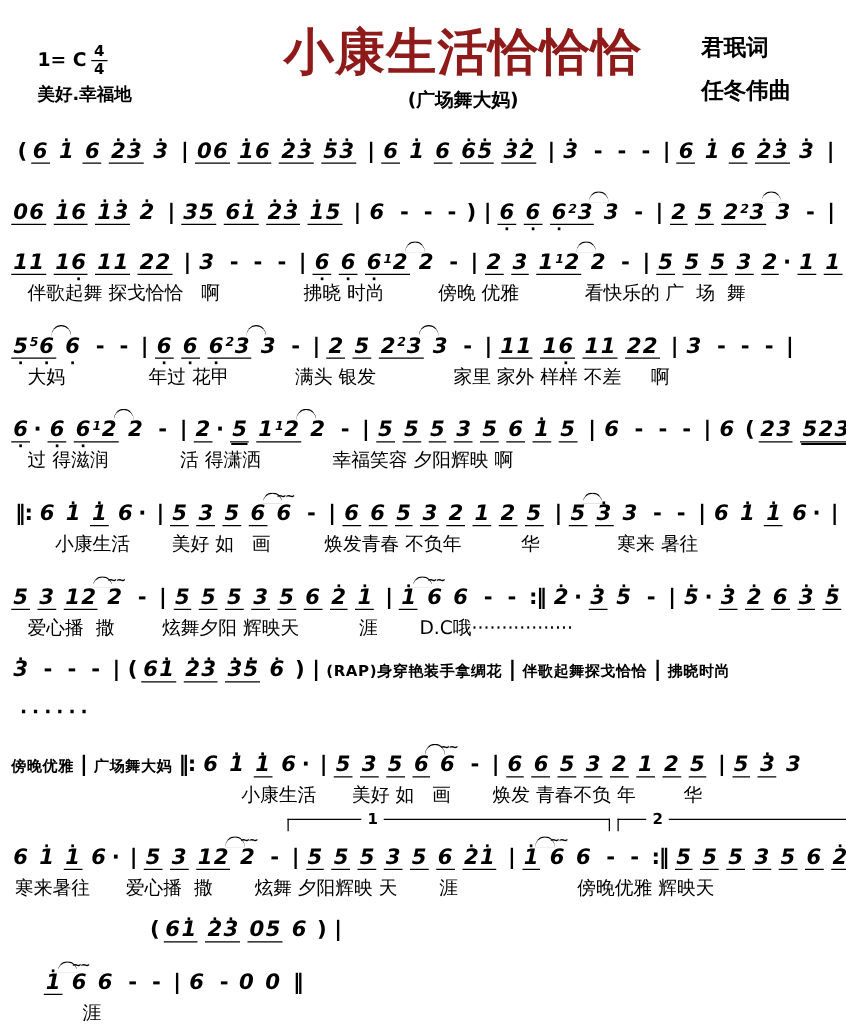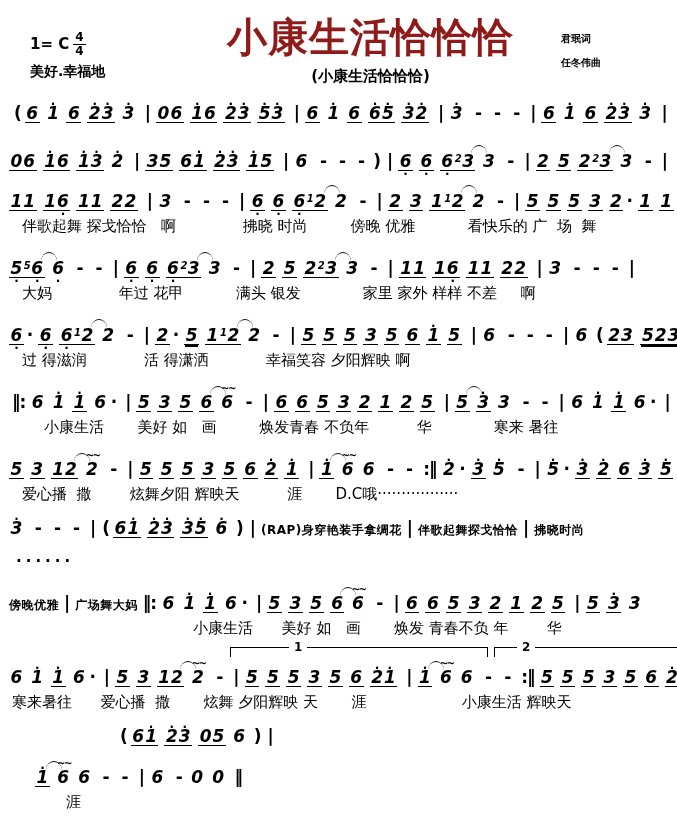--- a/index.html
+++ b/index.html
@@ -11,21 +11,21 @@
   .header{display:flex;align-items:center;margin-bottom:10px;}
   .hdr-left{width:150px;padding-left:22px;padding-top:16px;font-weight:bold;}
   .keysig{font-size:15px;display:flex;align-items:center;}
   .meter{display:inline-block;text-align:center;font-size:12px;line-height:1.05;
          margin-left:4px;vertical-align:middle;}
   .meter .num{border-bottom:1.2px solid #000;padding:0 2px;}
   .expression{font-size:14px;font-weight:bold;margin-top:6px;white-space:pre;}
   .hdr-center{flex:1;text-align:center;}
   .title{font-size:40px;font-weight:bold;color:#8e1a1a;letter-spacing:1px;}
   .subtitle{font-size:15px;font-weight:bold;margin-top:2px;}
-  .hdr-right{width:110px;text-align:left;padding-top:16px;font-size:10px;font-weight:bold;}
+  .hdr-right{width:110px;text-align:left;padding-top:16px;font-size:18px;font-weight:bold;}
   .hdr-right div{margin-bottom:10px;white-space:nowrap;}
 
   
   .system{position:relative;margin:0 0 9px 0;}
   .notation{font-style:italic;font-weight:bold;font-size:17px;line-height:1;
             white-space:nowrap;padding-top:9px;height:22px;}
   .note{position:relative;display:inline-block;margin:0 5px 0 1px;padding:0 1px;line-height:1;}
   .u1{border-bottom:1.7px solid #000;}
   .u2{border-bottom:1.7px solid #000;box-shadow:0 3px 0 -1px #000;}
   .d{position:relative;display:inline-block;padding:0 .5px;}
@@ -79,21 +79,21 @@
         <span>1= C</span>
         <span class="meter">
           <div class="num">4</div>
           <div class="den">4</div>
         </span>
       </div>
       <div class="expression">美好.幸福地</div>
     </div>
     <div class="hdr-center">
       <div class="title">小康生活恰恰恰</div>
-      <div class="subtitle">(小康生活恰恰恰)</div>
+      <div class="subtitle">(广场舞大妈)</div>
     </div>
     <div class="hdr-right">
       <div>君珉词</div>
       <div>任冬伟曲</div>
     </div>
   </div>
 
   <div class="system sys1">
     <div class="notation"><span class="par">(</span><span class="note u1"><span class="d">6</span></span><span class="note"><span class="d">1<span class="da">·</span></span></span><span class="note u1"><span class="d">6</span></span><span class="note u1"><span class="d">2<span class="da">·</span></span><span class="d">3<span class="da">·</span></span></span><span class="note"><span class="d">3<span class="da">·</span></span></span><span class="bar">|</span><span class="note u1"><span class="d">0</span><span class="d">6</span></span><span class="note u1"><span class="d">1<span class="da">·</span></span><span class="d">6</span></span><span class="note u1"><span class="d">2<span class="da">·</span></span><span class="d">3<span class="da">·</span></span></span><span class="note u1"><span class="d">5<span class="da">·</span></span><span class="d">3<span class="da">·</span></span></span><span class="bar">|</span><span class="note u1"><span class="d">6</span></span><span class="note"><span class="d">1<span class="da">·</span></span></span><span class="note u1"><span class="d">6</span></span><span class="note u1"><span class="d">6<span class="da">·</span></span><span class="d">5<span class="da">·</span></span></span><span class="note u1"><span class="d">3<span class="da">·</span></span><span class="d">2<span class="da">·</span></span></span><span class="bar">|</span><span class="note"><span class="d">3<span class="da">·</span></span></span><span class="dash">-</span><span class="dash">-</span><span class="dash">-</span><span class="bar">|</span><span class="note u1"><span class="d">6</span></span><span class="note"><span class="d">1<span class="da">·</span></span></span><span class="note u1"><span class="d">6</span></span><span class="note u1"><span class="d">2<span class="da">·</span></span><span class="d">3<span class="da">·</span></span></span><span class="note"><span class="d">3<span class="da">·</span></span></span><span class="bar">|</span></div>
   </div>
@@ -138,21 +138,21 @@
   </div>
 
   <div class="system sys10">
     <div class="volta v1">
       <span class="vlabel">1</span>
     </div>
     <div class="volta v2">
       <span class="vlabel">2</span>
     </div>
     <div class="notation"><span class="note"><span class="d">6</span></span><span class="note"><span class="d">1<span class="da">·</span></span></span><span class="note u1"><span class="d">1<span class="da">·</span></span></span><span class="note"><span class="d">6</span></span><span class="aug">·</span><span class="bar">|</span><span class="note u1"><span class="d">5</span></span><span class="note u1"><span class="d">3</span></span><span class="note u1"><span class="d">1</span><span class="d">2</span></span><span class="arc"></span><span class="note"><span class="d">2</span><span class="tr">~~</span></span><span class="dash">-</span><span class="bar">|</span><span class="note u1"><span class="d">5</span></span><span class="note u1"><span class="d">5</span></span><span class="note u1"><span class="d">5</span></span><span class="note u1"><span class="d">3</span></span><span class="note u1"><span class="d">5</span></span><span class="note u1"><span class="d">6</span></span><span class="note u1"><span class="d">2<span class="da">·</span></span><span class="d">1<span class="da">·</span></span></span><span class="bar">|</span><span class="note u1"><span class="d">1<span class="da">·</span></span></span><span class="arc"></span><span class="note"><span class="d">6</span><span class="tr">~~</span></span><span class="note"><span class="d">6</span></span><span class="dash">-</span><span class="dash">-</span><span class="bar rpt">:‖</span><span class="note u1"><span class="d">5</span></span><span class="note u1"><span class="d">5</span></span><span class="note u1"><span class="d">5</span></span><span class="note u1"><span class="d">3</span></span><span class="note u1"><span class="d">5</span></span><span class="note u1"><span class="d">6</span></span><span class="note u1"><span class="d">2<span class="da">·</span></span></span></div>
-    <div class="lyrics">寒来暑往      爱心播  撒       炫舞 夕阳辉映 天       涯                    小康生活 辉映天</div>
+    <div class="lyrics">寒来暑往      爱心播  撒       炫舞 夕阳辉映 天       涯                    傍晚优雅 辉映天</div>
   </div>
 
   <div class="system sys11">
     <div class="notation"><span class="par">(</span><span class="note u1"><span class="d">6</span><span class="d">1<span class="da">·</span></span></span><span class="note u1"><span class="d">2<span class="da">·</span></span><span class="d">3<span class="da">·</span></span></span><span class="note u1"><span class="d">0</span><span class="d">5</span></span><span class="note"><span class="d">6</span></span><span class="par">)</span><span class="bar">|</span></div>
   </div>
 
   <div class="system sys12">
     <div class="notation"><span class="note u1"><span class="d">1<span class="da">·</span></span></span><span class="arc"></span><span class="note"><span class="d">6</span><span class="tr">~~</span></span><span class="note"><span class="d">6</span></span><span class="dash">-</span><span class="dash">-</span><span class="bar">|</span><span class="note"><span class="d">6</span></span><span class="dash">-</span><span class="note"><span class="d">0</span></span><span class="note"><span class="d">0</span></span><span class="bar rpt">‖</span></div>
     <div class="lyrics">涯</div>
   </div>

